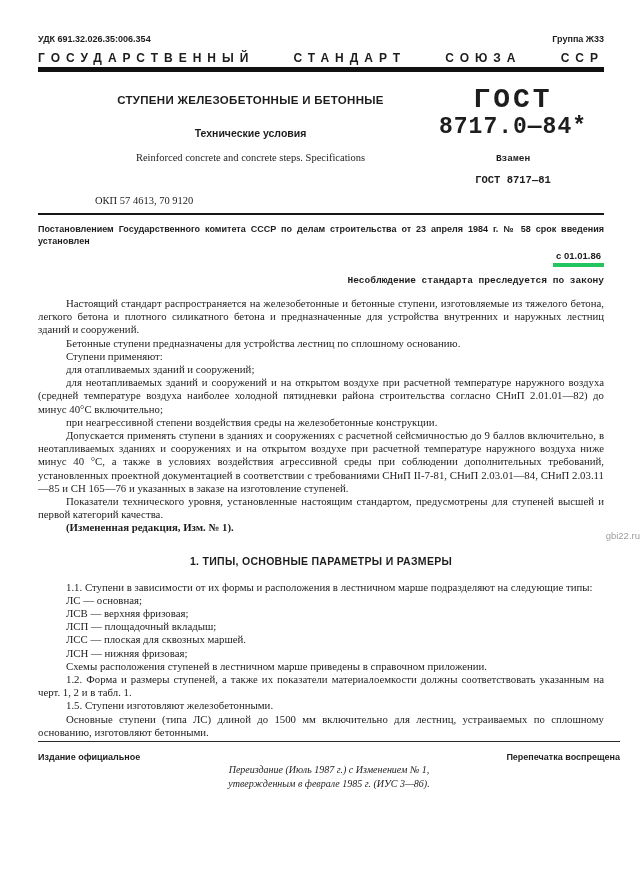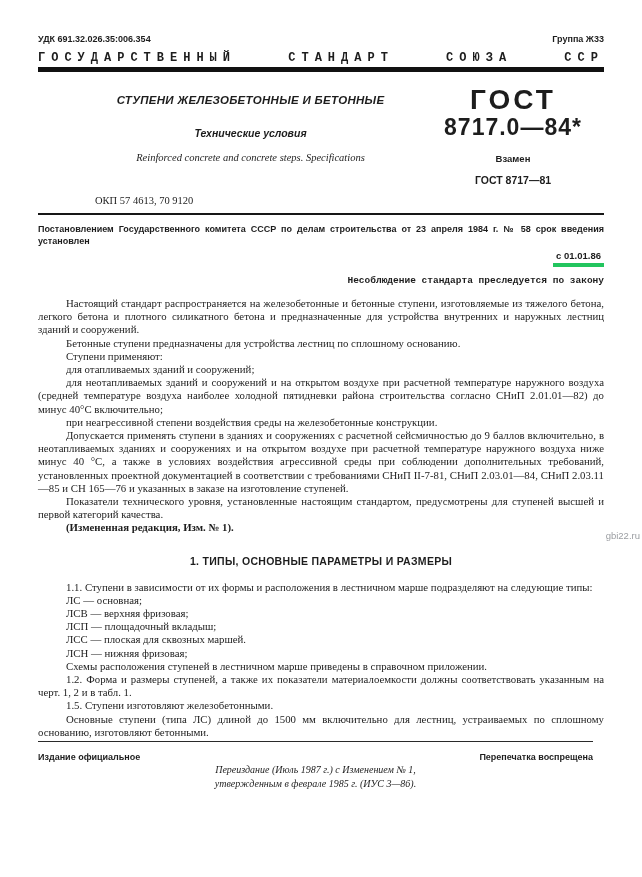--- a/index.html
+++ b/index.html
@@ -11,29 +11,29 @@
   .page { padding:34px 38px 0 38px; }
 
   .row-top {
     display:flex; justify-content:space-between; align-items:baseline;
     font-family:"Liberation Sans", sans-serif; font-weight:bold; font-size:9px;
   }
   .banner {
     display:flex; justify-content:space-between; margin-top:7px;
     font-family:"Liberation Sans", sans-serif; font-weight:bold; font-size:12px;
   }
-  .banner span { letter-spacing:6px; white-space:nowrap;font-family:Liberation Mono, monospace; }
+  .banner span { letter-spacing:6px; white-space:nowrap; }
   .banner-bar { height:5px; background:#111; margin-top:2px; }
 
   .title-row { display:flex; margin-top:14px; }
-  .title-left { flex:1; text-align:center; padding-left:55px; padding-right:14px;font-style:italic; }
+  .title-left { flex:1; text-align:center; padding-left:55px; padding-right:14px; }
   .title-main { font-family:"Liberation Sans", sans-serif; font-weight:bold; font-size:11.5px; margin-top:8px; letter-spacing:.3px; }
   .title-sub  { font-family:"Liberation Sans", sans-serif; font-weight:bold; font-size:10.5px; margin-top:21px; }
   .title-en   { font-size:10.5px; margin-top:13px; }
-  .gost-block { width:182px; text-align:center; font-family:Liberation Sans, sans-serif; font-weight:bold; }
+  .gost-block { width:182px; text-align:center; font-family:Liberation Mono, monospace; font-weight:bold; }
   .gost-big { font-size:28px; letter-spacing:3px; line-height:28px; }
   .gost-num { font-size:23px; line-height:26px; letter-spacing:1px; }
   .vzamen  { font-size:9.5px; margin-top:13px; }
   .vzamen2 { font-size:10.5px; margin-top:10px; }
 
   .okp { font-size:10.5px; margin-top:9px; padding-left:57px; }
   .rule { border-top:2px solid #161616; margin-top:7px; }
 
   .decree {
     font-family:"Liberation Sans", sans-serif; font-weight:bold;
@@ -45,21 +45,21 @@
   .law-notice { text-align:right; margin-top:8px;
     font-family:Liberation Mono, monospace; font-weight:bold; font-size:9.5px; }
 
   .body-text { font-size:10.8px; line-height:13.2px; text-align:justify; margin-top:11px; }
   .body-text p { margin:0; text-indent:28px; }
   .body-text p.bold { font-weight:bold; }
 
   .sec-heading { text-align:center; font-family:"Liberation Sans", sans-serif;
     font-weight:bold; font-size:10.5px; margin:20px 0 14px 0; letter-spacing:.3px; }
 
-  .footer { position:absolute; left:38px; right:49px; top:741px; }
+  .footer { position:absolute; left:38px; right:22px; top:741px; }
   .footer-rule { border-top:1.5px solid #2a2a2a; }
   .footer-row { display:flex; justify-content:space-between;
     font-family:"Liberation Sans", sans-serif; font-weight:bold; font-size:9px; margin-top:10px; }
   .reissue { text-align:center; font-style:italic; font-size:10px; line-height:14px; margin-top:1px; }
 
   .watermark { position:absolute; top:530px; right:2px;
     font-family:"Liberation Sans", sans-serif; font-size:9.5px; color:#9a9da1; }
 </style>
 </head>
 <body>

